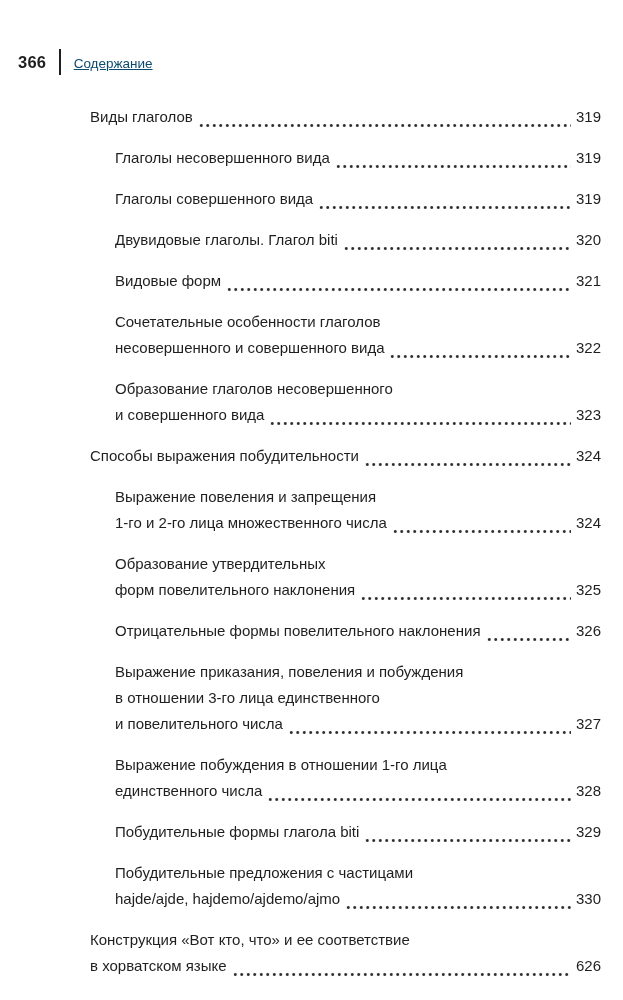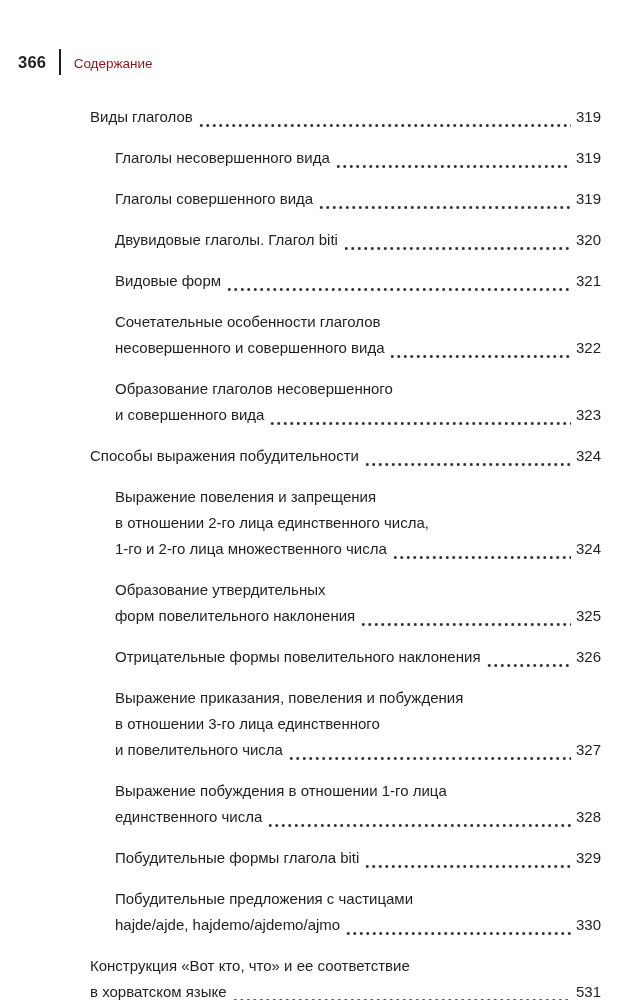--- a/index.html
+++ b/index.html
@@ -36,22 +36,23 @@
     letter-spacing: 0.2px;
   }
   .header .divider {
     width: 1.5px;
     height: 26px;
     background: #1f1f1f;
     margin: 0 13px 0 13px;
   }
   .header .running-title {
     font-size: 13.5px;
-    color: #7f1d1d;
+    color: #0c4a6e;
     padding-top: 2px;
+    text-decoration: underline;
   }
   
   .toc {
     margin-top: 30px;
     padding-left: 90px;
     padding-right: 22px;
   }
   .entry {
     font-size: 15px;
     line-height: 26px;
@@ -148,21 +149,20 @@
       </div>
       <div class="entry level-1">
         <div class="lastline">
           <span class="line-text">Способы выражения побудительности</span>
           <span class="leader"></span>
           <span class="pageref">324</span>
         </div>
       </div>
       <div class="entry level-2">
         <div class="line">Выражение повеления и запрещения</div>
-        <div class="line">в отношении 2-го лица единственного числа,</div>
         <div class="lastline">
           <span class="line-text">1-го и 2-го лица множественного числа</span>
           <span class="leader"></span>
           <span class="pageref">324</span>
         </div>
       </div>
       <div class="entry level-2">
         <div class="line">Образование утвердительных</div>
         <div class="lastline">
           <span class="line-text">форм повелительного наклонения</span>
@@ -207,17 +207,17 @@
           <span class="line-text">hajde/ajde, hajdemo/ajdemo/ajmo</span>
           <span class="leader"></span>
           <span class="pageref">330</span>
         </div>
       </div>
       <div class="entry level-1">
         <div class="line">Конструкция «Вот кто, что» и ее соответствие</div>
         <div class="lastline">
           <span class="line-text">в хорватском языке</span>
           <span class="leader"></span>
-          <span class="pageref">531</span>
+          <span class="pageref">626</span>
         </div>
       </div>
     </div>
 </div>
 
 </body></html>

